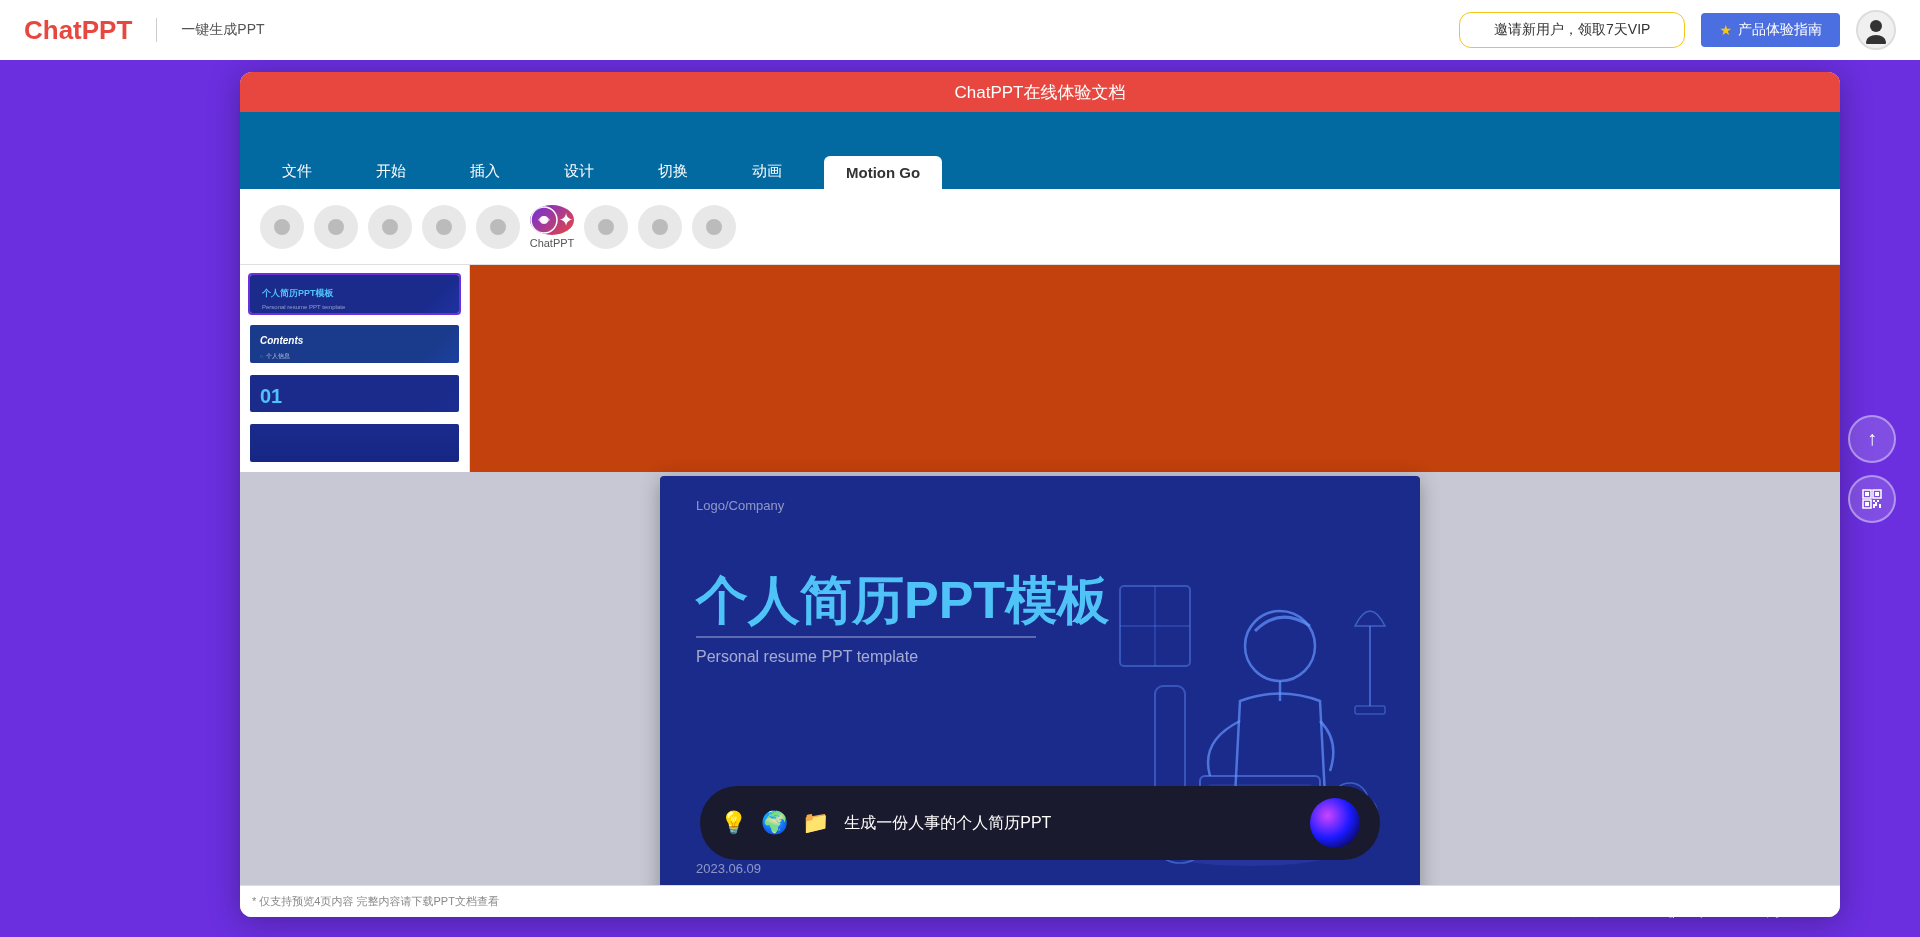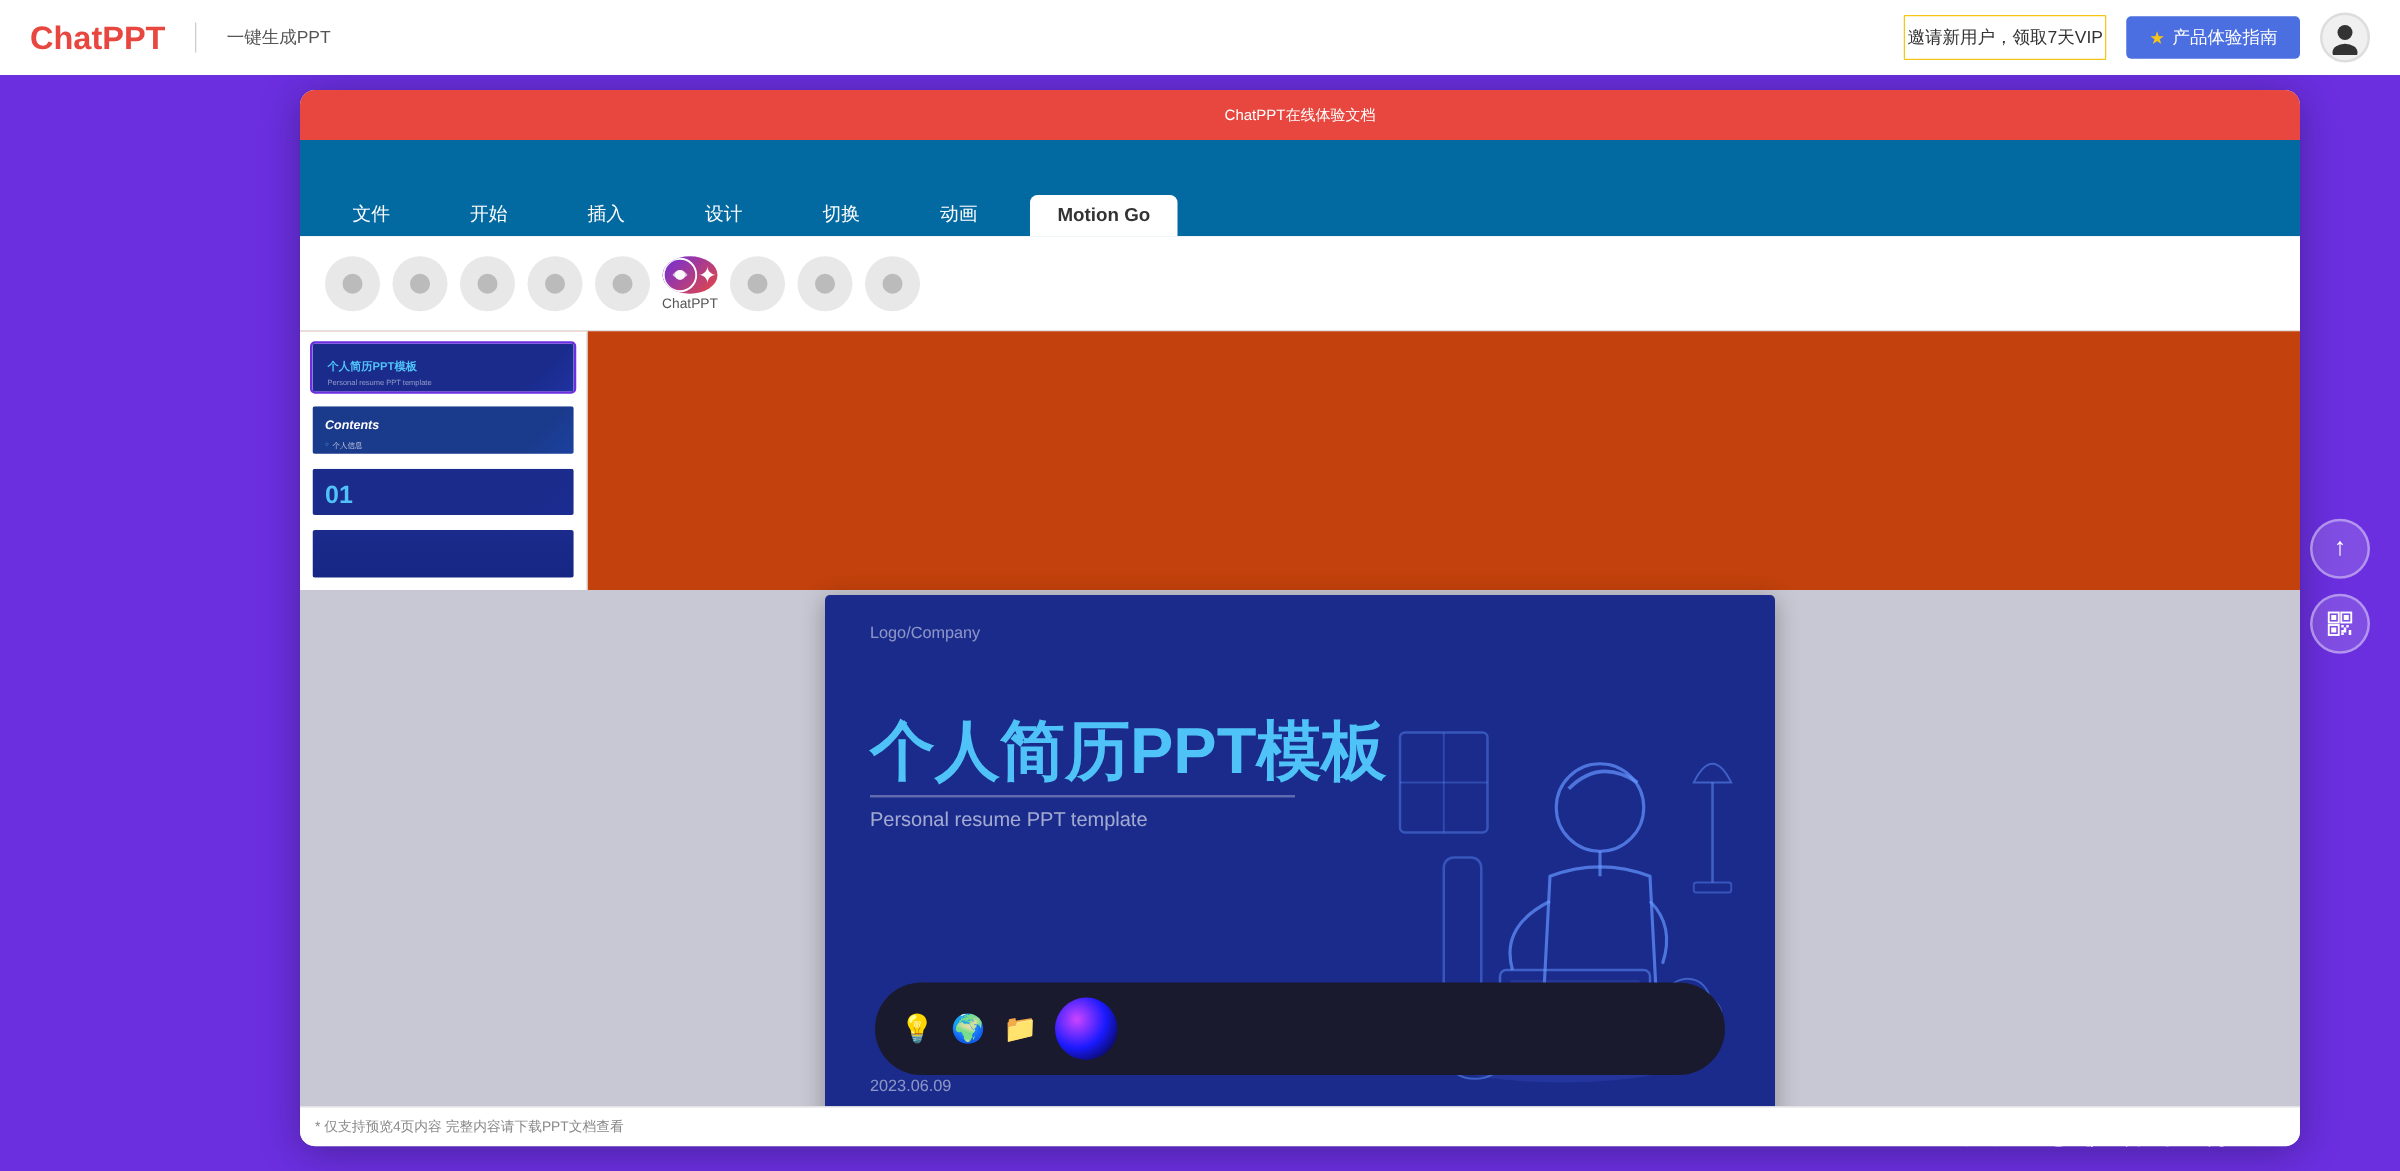--- a/index.html
+++ b/index.html
@@ -47,22 +47,22 @@
     .top-right {
       margin-left: auto;
       display: flex;
       align-items: center;
       gap: 16px;
     }
     .btn-invite {
       border: 1.5px solid #F5C518;
       color: #333;
       background: #fff;
-      border-radius: 1px;
-      padding: 8px 2px;
+      border-radius: 12px;
+      padding: 8px 34px;
       font-size: 14px;
       cursor: pointer;
     }
     .btn-guide {
       background: #4B6FE0;
       color: #fff;
       border: none;
       border-radius: 4px;
       padding: 8px 18px;
       font-size: 14px;
@@ -101,21 +101,21 @@
     
     .ppt-title-bar {
       background: #E8473F;
       height: 40px;
       display: flex;
       align-items: center;
       justify-content: center;
     }
     .ppt-title-text {
       color: #fff;
-      font-size: 12px;
+      font-size: 17px;
     }
 
     
     .ribbon-tabs {
       background: #0369a1;
       display: flex;
       align-items: flex-end;
       padding: 0 20px;
       gap: 20px;
     }
@@ -682,20 +682,21 @@
             <ellipse cx="80" cy="285" rx="20" ry="12" fill="none" stroke="rgba(100,150,255,0.5)" stroke-width="1.5"></ellipse>
             <circle cx="80" cy="272" r="9" fill="none" stroke="rgba(100,150,255,0.5)" stroke-width="1.5"></circle>
           </svg>
         </div>
       </div>
 
       <div class="chat-prompt-bar">
         <span class="prompt-emoji">💡</span>
         <span class="prompt-emoji">🌍</span>
         <span class="prompt-emoji">📁</span>
+        <span class="prompt-text">生成一份人事的个人简历PPT</span>
         <div class="prompt-sphere"></div>
       </div>
     </div>
   </div>
 
   <div class="bottom-bar">
     <span class="bottom-note">* 仅支持预览4页内容 完整内容请下载PPT文档查看</span>
   </div>
 </div>
 

